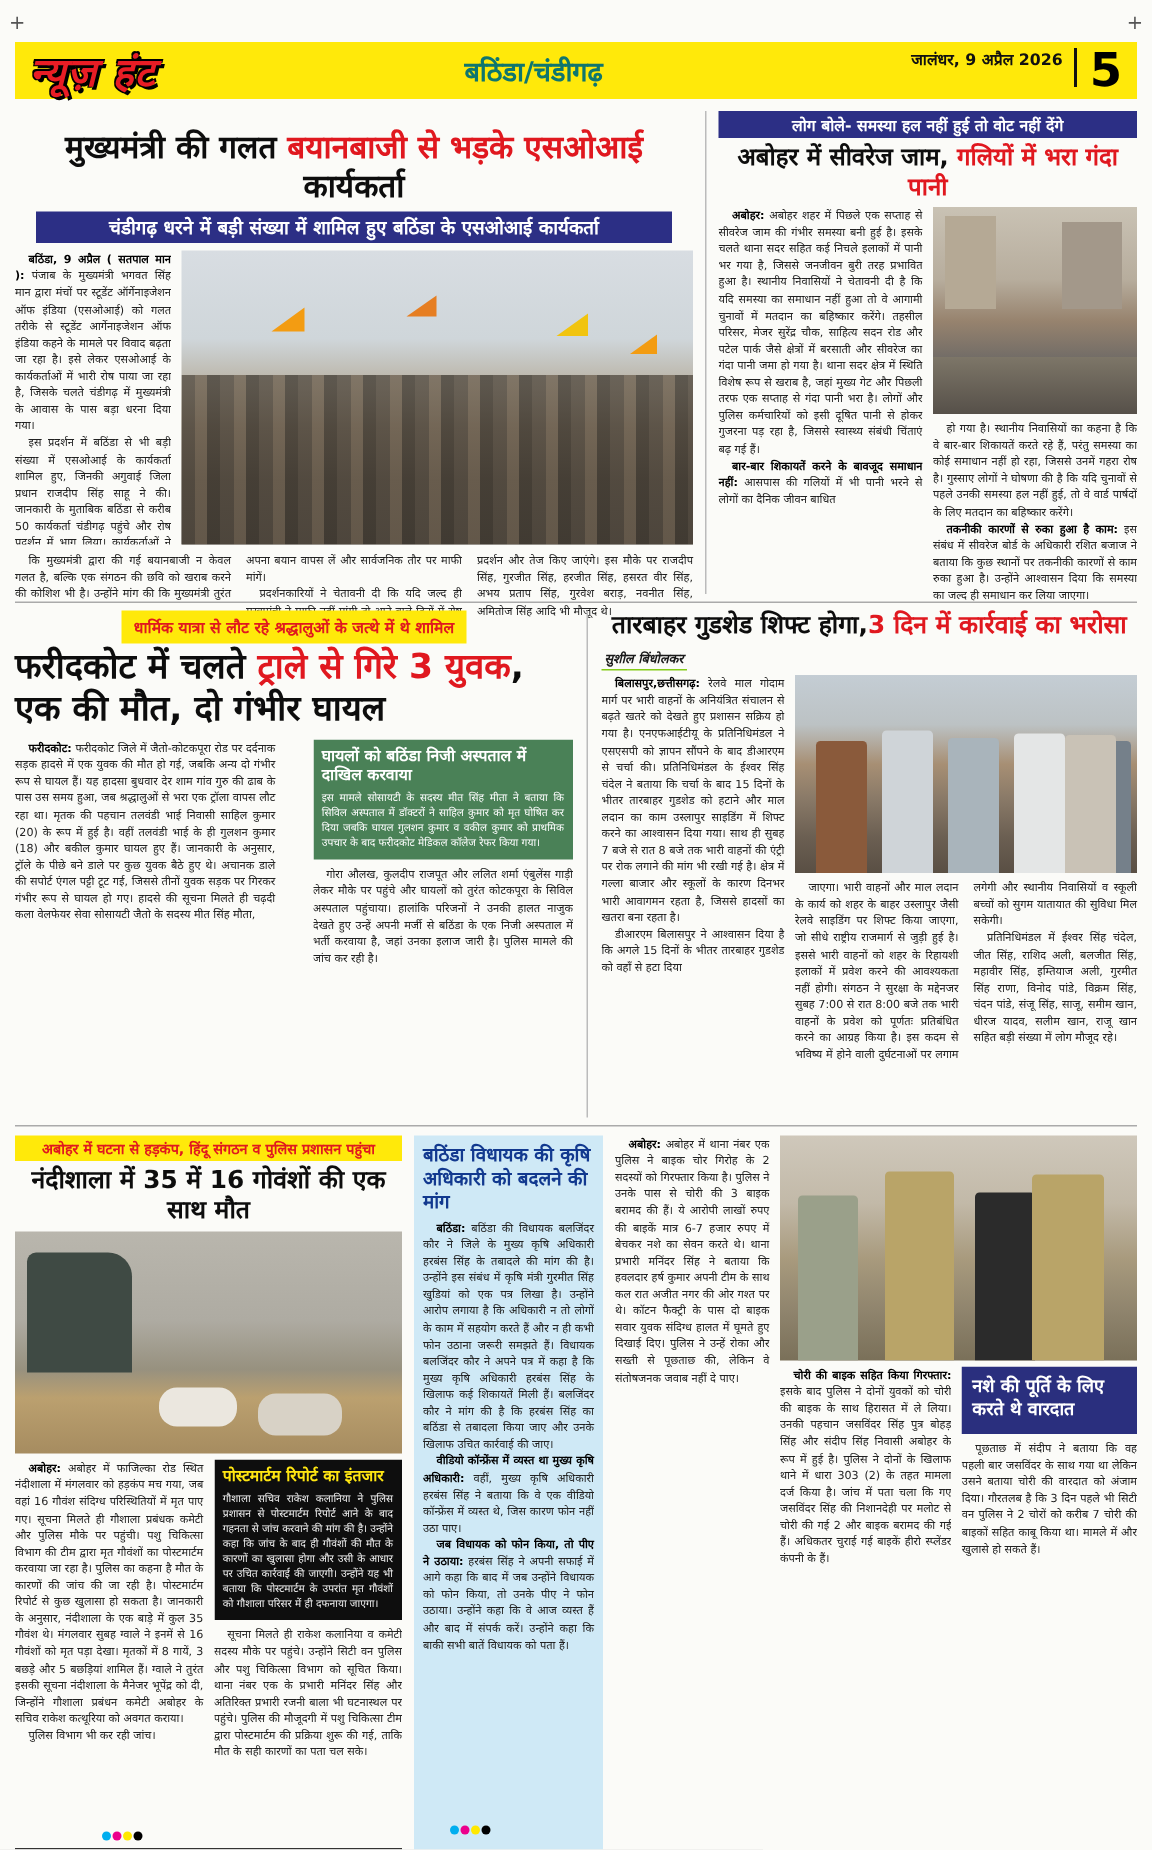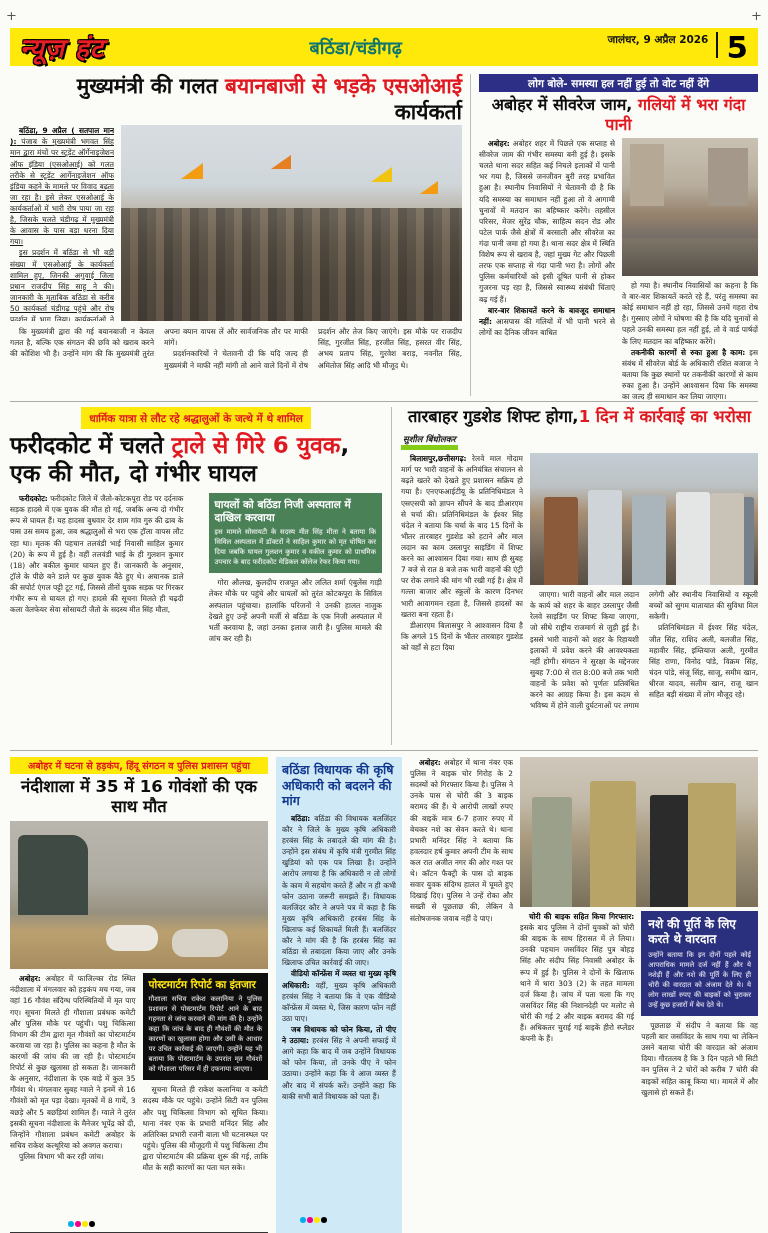--- a/index.html
+++ b/index.html
@@ -28,23 +28,23 @@
   .body-txt p { text-indent:9px; }
   .body-txt b { color:#000; }
   .photo { position:relative; overflow:hidden; }
   .col { overflow:hidden; }
   .rule-v { width:1px; background:#bbb; }
   .rule-h { border-top:1px solid #aaa; margin:5px 0; }
 
   
   .secA { display:flex; gap:8px; margin-top:8px; height:322px; }
   .a1 { width:452px; }
-  .a1-hl { font-size:21px; text-align:right; }
+  .a1-hl { font-size:21px; text-align:center;margin-top:12px; }
   .a1-sub { font-size:12.5px; margin:4px 14px 5px; }
-  .a1-body { display:flex; gap:7px; height:196px;text-decoration:underline; }
+  .a1-body { display:flex; gap:7px; height:196px; }
   .a1-col1 { width:104px; }
   .a1-photo { flex:1; background:
       linear-gradient(180deg,#d8dde2 0%,#cfd6da 30%,#b9b2a4 46%,#8b7f6e 60%,#5f564a 78%,#4a443c 100%); }
   .flag { position:absolute; width:0; height:0; border-style:solid; }
   .a1-below { margin-top:5px; column-count:3; column-gap:10px; height:66px; }
   .a2 { flex:1; display:flex; flex-direction:column; }
   .a2-kick { font-size:10.5px; }
   .a2-hl { font-size:16px; text-align:center; margin:3px 0 4px; }
   .a2-body { display:flex; gap:7px; flex:1; }
   .a2-col { width:50%; }
@@ -56,21 +56,21 @@
   .b1 { width:372px; }
   .b1-kick { display:inline-block; font-size:10.5px; padding:4px 8px; }
   .b1-hl { font-size:23px; margin:2px 0 6px; }
   .b1-body { display:flex; gap:25px; height:248px; }
   .b1-col { width:50%; }
   .greenbox { background:#4a8157; color:#fff; padding:5px 6px 6px; margin-bottom:4px; }
   .greenbox h3 { font-size:10.5px; line-height:1.25; margin-bottom:3px; }
   .greenbox p { font-size:6.9px; line-height:1.45; text-align:justify; }
   .b2 { flex:1; }
   .b2-hl { font-size:16.5px; text-align:center; }
-  .byline { font-size:8.5px; font-weight:bold; font-style:italic; border-bottom:5px solid #84cc16; display:inline-block; padding:3px 2px 1px; margin:2px 0 3px; }
+  .byline { font-size:8.5px; font-weight:bold; font-style:italic; border-bottom:1px solid #84cc16; display:inline-block; padding:3px 2px 1px; margin:2px 0 3px; }
   .b2-top { display:flex; gap:7px; }
   .b2-col1 { width:122px; }
   .b2-photo { flex:1; height:132px; background:
       linear-gradient(180deg,#c4cdd4 0%,#bcc2c4 25%,#a78f74 45%,#8a7a68 62%,#6b5f52 82%,#594f44 100%); }
   .b2-below { margin-top:4px; column-count:2; column-gap:10px; height:158px; margin-left:129px; }
 
   
   .secC { display:flex; gap:8px; margin-top:6px; height:478px; }
   .c1 { width:258px; display:flex; flex-direction:column; }
   .c1-kick { font-size:9.6px; }
@@ -122,20 +122,21 @@
         <div class="mast-page">5</div>
       </div>
     </div>
 
     <div class="secA">
 
       <div class="a1">
         <div class="hl a1-hl">
           <span>मुख्यमंत्री की गलत </span><span class="red">बयानबाजी से भड़के एसओआई </span><span>कार्यकर्ता</span>
         </div>
+        <div class="kicker-navy a1-sub">चंडीगढ़ धरने में बड़ी संख्या में शामिल हुए बठिंडा के एसओआई कार्यकर्ता</div>
         <div class="a1-body">
           <div class="a1-col1 body-txt col">
             <p><b>बठिंडा, 9 अप्रैल ( सतपाल मान ):</b><span> पंजाब के मुख्यमंत्री भगवत सिंह मान द्वारा मंचों पर स्टूडेंट ऑर्गेनाइजेशन ऑफ इंडिया (एसओआई) को गलत तरीके से स्टूडेंट आर्गेनाइजेशन ऑफ इंडिया कहने के मामले पर विवाद बढ़ता जा रहा है। इसे लेकर एसओआई के कार्यकर्ताओं में भारी रोष पाया जा रहा है, जिसके चलते चंडीगढ़ में मुख्यमंत्री के आवास के पास बड़ा धरना दिया गया।</span></p>
             <p><span>इस प्रदर्शन में बठिंडा से भी बड़ी संख्या में एसओआई के कार्यकर्ता शामिल हुए, जिनकी अगुवाई जिला प्रधान राजदीप सिंह साहू ने की। जानकारी के मुताबिक बठिंडा से करीब 50 कार्यकर्ता चंडीगढ़ पहुंचे और रोष प्रदर्शन में भाग लिया। कार्यकर्ताओं ने मुख्यमंत्री के खिलाफ जोरदार नारेबाजी करते हुए अपना गुस्सा जाहिर किया। राजदीप सिंह साहू ने कहा</span></p>
           </div>
           <div class="photo a1-photo">
             <div class="flag" style="border-width:0 0 16px 22px;border-color:transparent transparent #f39c12 transparent;left:60px;top:38px;"></div>
             <div class="flag" style="border-width:0 0 14px 20px;border-color:transparent transparent #e67e22 transparent;left:150px;top:30px;"></div>
             <div class="flag" style="border-width:0 0 15px 21px;border-color:transparent transparent #f1c40f transparent;right:70px;top:42px;"></div>
             <div class="flag" style="border-width:0 0 13px 18px;border-color:transparent transparent #f39c12 transparent;right:24px;top:56px;"></div>
@@ -175,21 +176,21 @@
       </div>
     </div>
 
     <div class="rule-h"></div>
 
     <div class="secB">
 
       <div class="b1">
         <div style="text-align:center;"><span class="kicker-yellow b1-kick">धार्मिक यात्रा से लौट रहे श्रद्धालुओं के जत्थे में थे शामिल</span></div>
         <div class="hl b1-hl">
-          <span>फरीदकोट में चलते </span><span class="red">ट्राले से गिरे 6 युवक</span><span>, एक की मौत, दो गंभीर घायल</span>
+          <span>फरीदकोट में चलते </span><span class="red">ट्राले से गिरे 3 युवक</span><span>, एक की मौत, दो गंभीर घायल</span>
         </div>
         <div class="b1-body">
           <div class="b1-col body-txt col">
             <p><b>फरीदकोट:</b><span> फरीदकोट जिले में जैतो-कोटकपूरा रोड पर दर्दनाक सड़क हादसे में एक युवक की मौत हो गई, जबकि अन्य दो गंभीर रूप से घायल हैं। यह हादसा बुधवार देर शाम गांव गुरु की ढाब के पास उस समय हुआ, जब श्रद्धालुओं से भरा एक ट्रॉला वापस लौट रहा था। मृतक की पहचान तलवंडी भाई निवासी साहिल कुमार (20) के रूप में हुई है। वहीं तलवंडी भाई के ही गुलशन कुमार (18) और बकील कुमार घायल हुए हैं। जानकारी के अनुसार, ट्रॉले के पीछे बने डाले पर कुछ युवक बैठे हुए थे। अचानक डाले की सपोर्ट एंगल पट्टी टूट गई, जिससे तीनों युवक सड़क पर गिरकर गंभीर रूप से घायल हो गए। हादसे की सूचना मिलते ही चढ़दी कला वेलफेयर सेवा सोसायटी जैतो के सदस्य मीत सिंह मौता,</span></p>
           </div>
           <div class="b1-col col">
             <div class="greenbox">
               <h3>घायलों को बठिंडा निजी अस्पताल में दाखिल करवाया</h3>
               <p>इस मामले सोसायटी के सदस्य मीत सिंह मीता ने बताया कि सिविल अस्पताल में डॉक्टरों ने साहिल कुमार को मृत घोषित कर दिया जबकि घायल गुलशन कुमार व वकील कुमार को प्राथमिक उपचार के बाद फरीदकोट मेडिकल कॉलेज रेफर किया गया।</p>
             </div>
@@ -197,21 +198,21 @@
               <p><span>गोरा औलख, कुलदीप राजपूत और ललित शर्मा एंबुलेंस गाड़ी लेकर मौके पर पहुंचे और घायलों को तुरंत कोटकपूरा के सिविल अस्पताल पहुंचाया। हालांकि परिजनों ने उनकी हालत नाजुक देखते हुए उन्हें अपनी मर्जी से बठिंडा के एक निजी अस्पताल में भर्ती करवाया है, जहां उनका इलाज जारी है। पुलिस मामले की जांच कर रही है।</span></p>
             </div>
           </div>
         </div>
       </div>
 
       <div class="rule-v"></div>
 
       <div class="b2">
         <div class="hl b2-hl">
-          <span>तारबाहर गुडशेड शिफ्ट होगा,</span><span class="red">1 दिन में कार्रवाई का भरोसा</span>
+          <span>तारबाहर गुडशेड शिफ्ट होगा,</span><span class="red">3 दिन में कार्रवाई का भरोसा</span>
         </div>
         <div class="byline">सुशील बिंधोलकर</div>
         <div class="b2-top">
           <div class="b2-col1 body-txt col" style="height:288px;">
             <p><b>बिलासपुर,छत्तीसगढ़:</b><span> रेलवे माल गोदाम मार्ग पर भारी वाहनों के अनियंत्रित संचालन से बढ़ते खतरे को देखते हुए प्रशासन सक्रिय हो गया है। एनएफआईटीयू के प्रतिनिधिमंडल ने एसएसपी को ज्ञापन सौंपने के बाद डीआरएम से चर्चा की। प्रतिनिधिमंडल के ईश्वर सिंह चंदेल ने बताया कि चर्चा के बाद 15 दिनों के भीतर तारबाहर गुडशेड को हटाने और माल लदान का काम उस्लापुर साइडिंग में शिफ्ट करने का आश्वासन दिया गया। साथ ही सुबह 7 बजे से रात 8 बजे तक भारी वाहनों की एंट्री पर रोक लगाने की मांग भी रखी गई है। क्षेत्र में गल्ला बाजार और स्कूलों के कारण दिनभर भारी आवागमन रहता है, जिससे हादसों का खतरा बना रहता है।</span></p>
             <p><span>डीआरएम बिलासपुर ने आश्वासन दिया है कि अगले 15 दिनों के भीतर तारबाहर गुडशेड को वहाँ से हटा दिया</span></p>
           </div>
           <div style="flex:1;">
             <div class="photo b2-photo">
               <div class="person" style="left:14px;bottom:0;width:34px;height:88px;background:#8a5a3b;"></div>
@@ -281,21 +282,20 @@
               <div class="person" style="left:130px;bottom:0;width:40px;height:112px;background:#2b2b2b;"></div>
               <div class="person" style="right:22px;bottom:0;width:48px;height:124px;background:#b9a468;"></div>
             </div>
             <div class="c3-under">
               <div class="c3-mid body-txt col">
                 <p><b>चोरी की बाइक सहित किया गिरफ्तार:</b><span> इसके बाद पुलिस ने दोनों युवकों को चोरी की बाइक के साथ हिरासत में ले लिया। उनकी पहचान जसविंदर सिंह पुत्र बोहड़ सिंह और संदीप सिंह निवासी अबोहर के रूप में हुई है। पुलिस ने दोनों के खिलाफ थाने में धारा 303 (2) के तहत मामला दर्ज किया है। जांच में पता चला कि गए जसविंदर सिंह की निशानदेही पर मलोट से चोरी की गई 2 और बाइक बरामद की गई हैं। अधिकतर चुराई गई बाइकें हीरो स्प्लेंडर कंपनी के हैं।</span></p>
               </div>
               <div class="c3-rightcol col">
                 <div class="navybox">
                   <h3>नशे की पूर्ति के लिए करते थे वारदात</h3>
-                  <p>उन्होंने बताया कि इन दोनों पहले कोई आपराधिक मामले दर्ज नहीं हैं और ये नशेड़ी हैं और नशे की पूर्ति के लिए ही चोरी की वारदात को अंजाम देते थे। ये लोग लाखों रुपए की बाइकों को चुराकर उन्हें कुछ हजारों में बेच देते थे।</p>
                 </div>
                 <div class="body-txt">
                   <p><span>पूछताछ में संदीप ने बताया कि वह पहली बार जसविंदर के साथ गया था लेकिन उसने बताया चोरी की वारदात को अंजाम दिया। गौरतलब है कि 3 दिन पहले भी सिटी वन पुलिस ने 2 चोरों को करीब 7 चोरी की बाइकों सहित काबू किया था। मामले में और खुलासे हो सकते हैं।</span></p>
                 </div>
               </div>
             </div>
           </div>
         </div>
       </div>
     </div>

